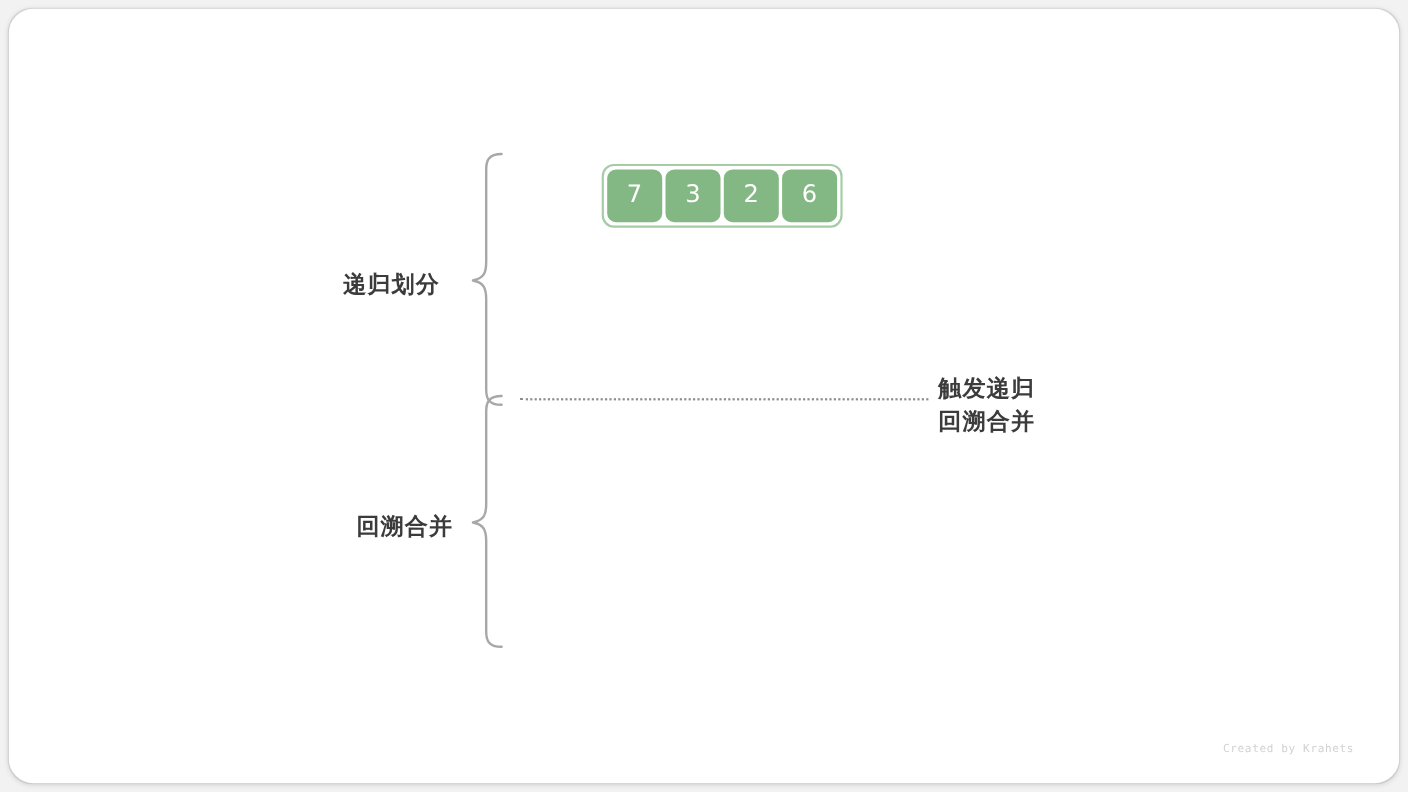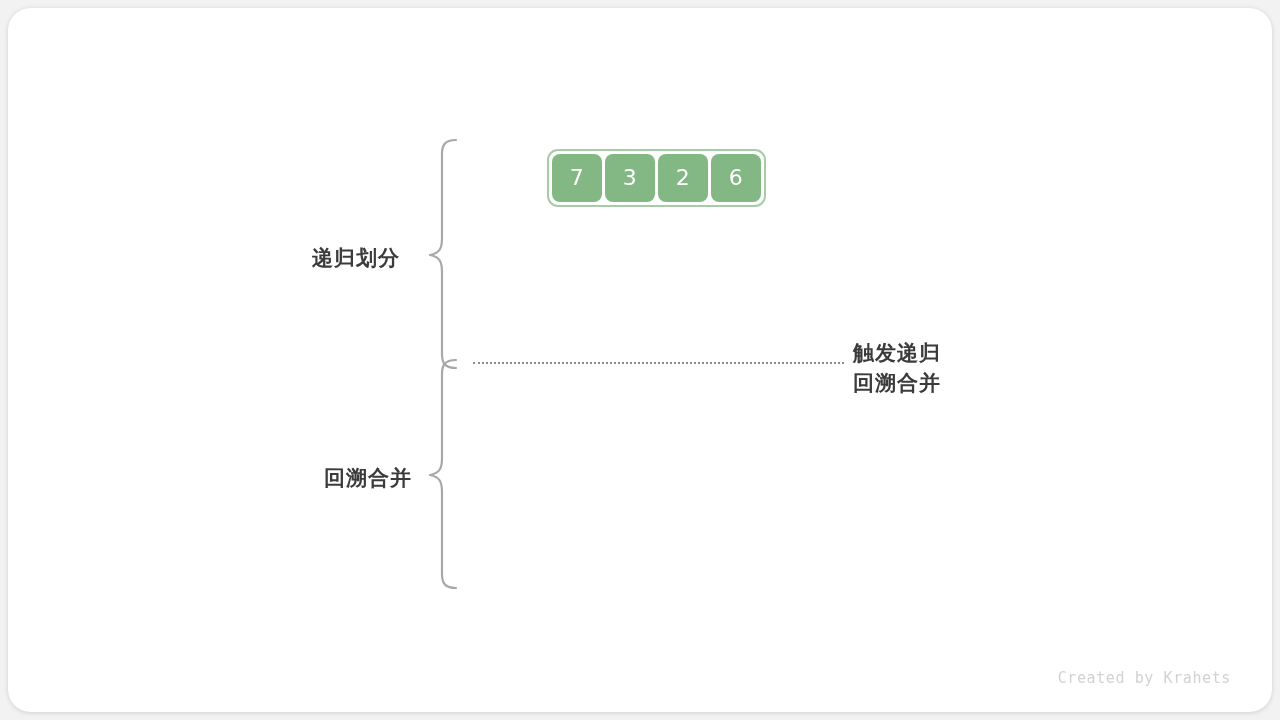--- a/index.html
+++ b/index.html
@@ -112,21 +112,21 @@
     white-space: nowrap;
   }
 
   
   #watermark {
     position: absolute;
     right: 41px;
     bottom: 25px;
     color: #d2d2d2;
     font-family: "DejaVu Sans Mono", "Liberation Mono", monospace;
-    font-size: 15px;
+    font-size: 10px;
     letter-spacing: 0.6px;
     white-space: nowrap;
   }
 </style>
 </head>
 <body>
 
 <div id="stage">
   <div id="card">
 

